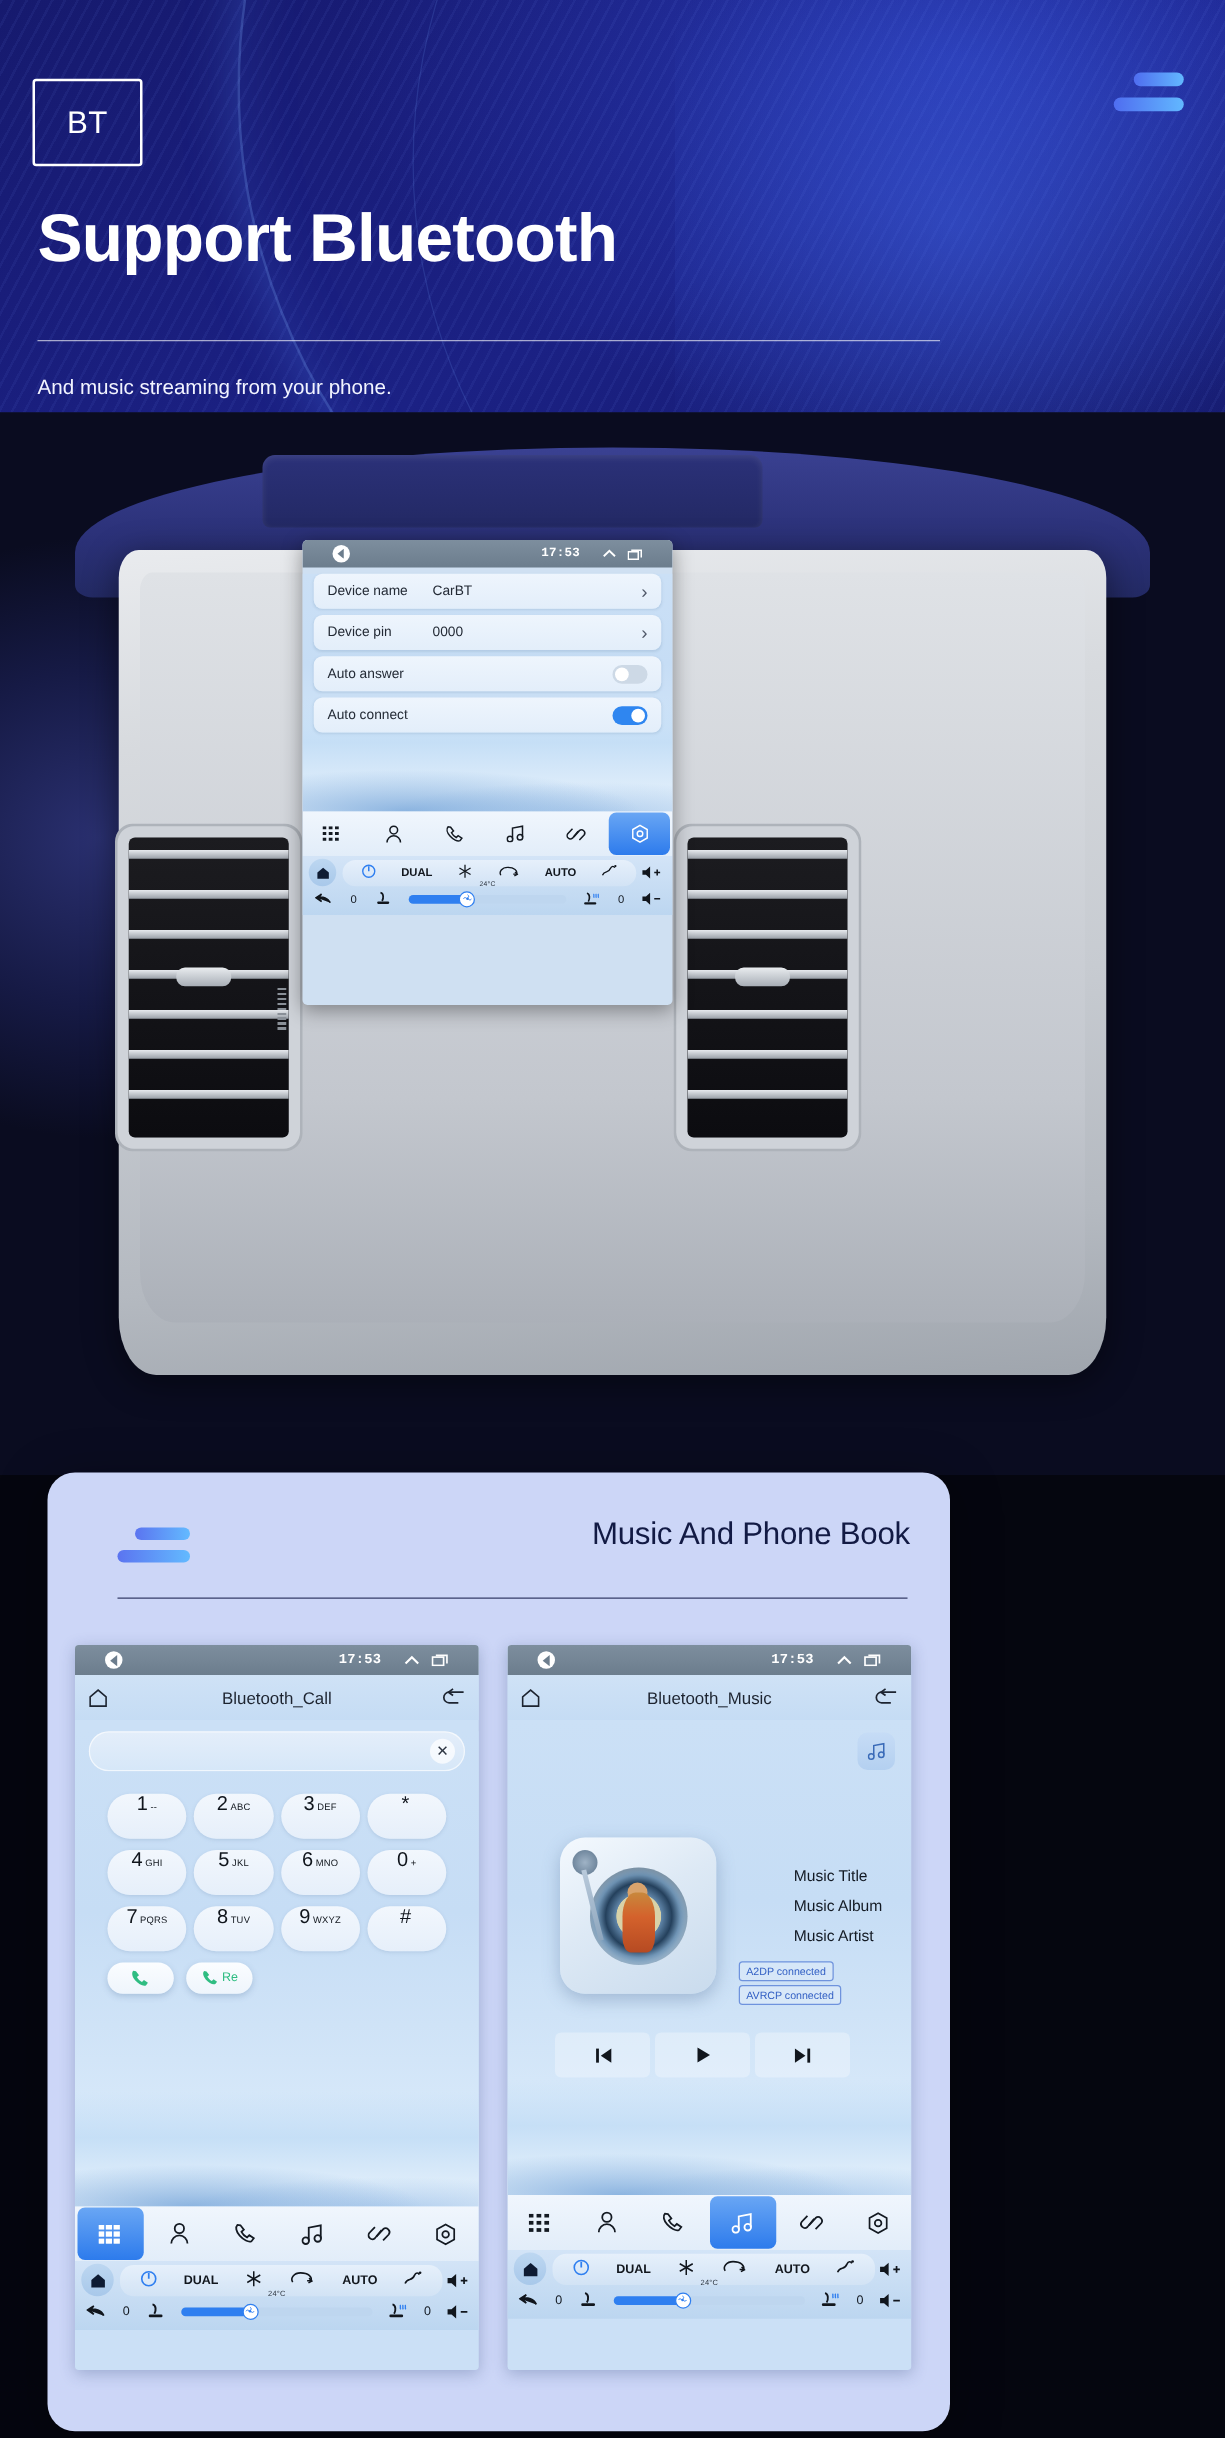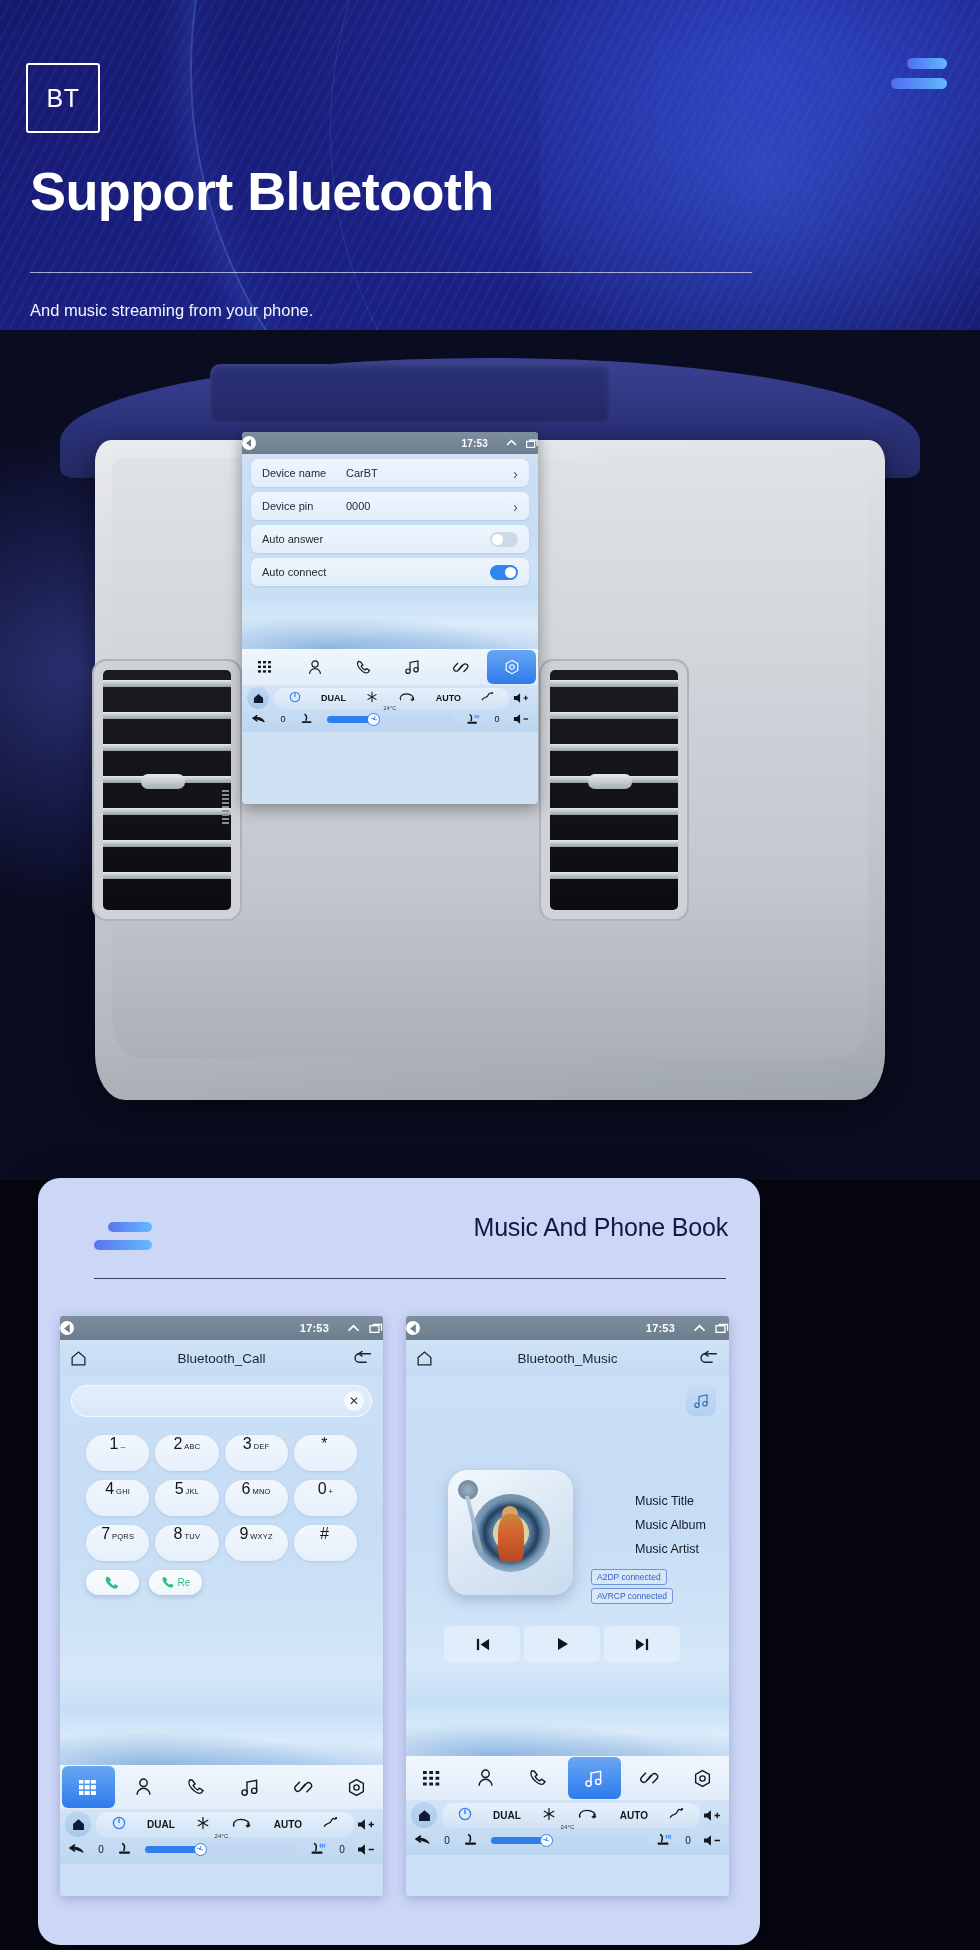--- a/index.html
+++ b/index.html
@@ -34,21 +34,21 @@
     position:absolute; left:330px; top:-300px; width:820px; height:860px;
     border-radius:50%;
     border:1px solid rgba(120,170,255,.16);
   }
   .hero-glow{
     position:absolute; right:-120px; top:-60px; width:560px; height:480px;
     background:radial-gradient(circle at 40% 50%, rgba(70,110,240,.40) 0%, rgba(30,40,130,0) 68%);
   }
 
   .bt-badge{
-    position:absolute; left:26px; top:63px; width:74px; height:70px;
+    position:absolute; left:26px; top:63px; width:88px; height:70px;
     border:2px solid #ffffff; border-radius:3px;
     display:flex; align-items:center; justify-content:center;
     color:#fff; font-size:25px; letter-spacing:.5px; font-weight:400;
   }
   .menu-bars{ position:absolute; right:33px; top:58px; width:56px; }
   .menu-bars i{ display:block; height:11px; border-radius:6px; background:linear-gradient(90deg,#4f6df0,#62b8ff); }
   .menu-bars i.b1{ width:40px; margin-left:16px; margin-bottom:9px; }
   .menu-bars i.b2{ width:56px; }
 
   .hero-title{
@@ -116,22 +116,22 @@
   .unit{
     position:absolute; left:242px; top:432px; width:296px; height:372px;
     background:#cfe0f2; border-radius:4px;
     box-shadow:0 4px 16px rgba(0,0,0,.38);
     overflow:hidden;
   }
 
   
   .statusbar{
     height:22px; background:linear-gradient(180deg,#7d8e9e,#6c7d8d);
-    display:flex; align-items:center; padding:0 0; color:#fff;
-    font-size:10px; font-weight:700;
+    display:flex; align-items:center; padding:0 24px; color:#fff;
+    font-size:10px; font-weight:700;font-family:Liberation Mono, monospace;
   }
   .sb-back{ width:14px; height:14px; border-radius:50%; background:#fff;
     display:flex; align-items:center; justify-content:center; }
   .sb-back svg{ display:block; }
   .sb-spacer{ flex:1; }
   .sb-time{ margin-right:9px; letter-spacing:.2px; }
   .sb-ic{ margin-left:9px; display:flex; align-items:center; }
 
   .appbar{
     height:30px; position:relative;

